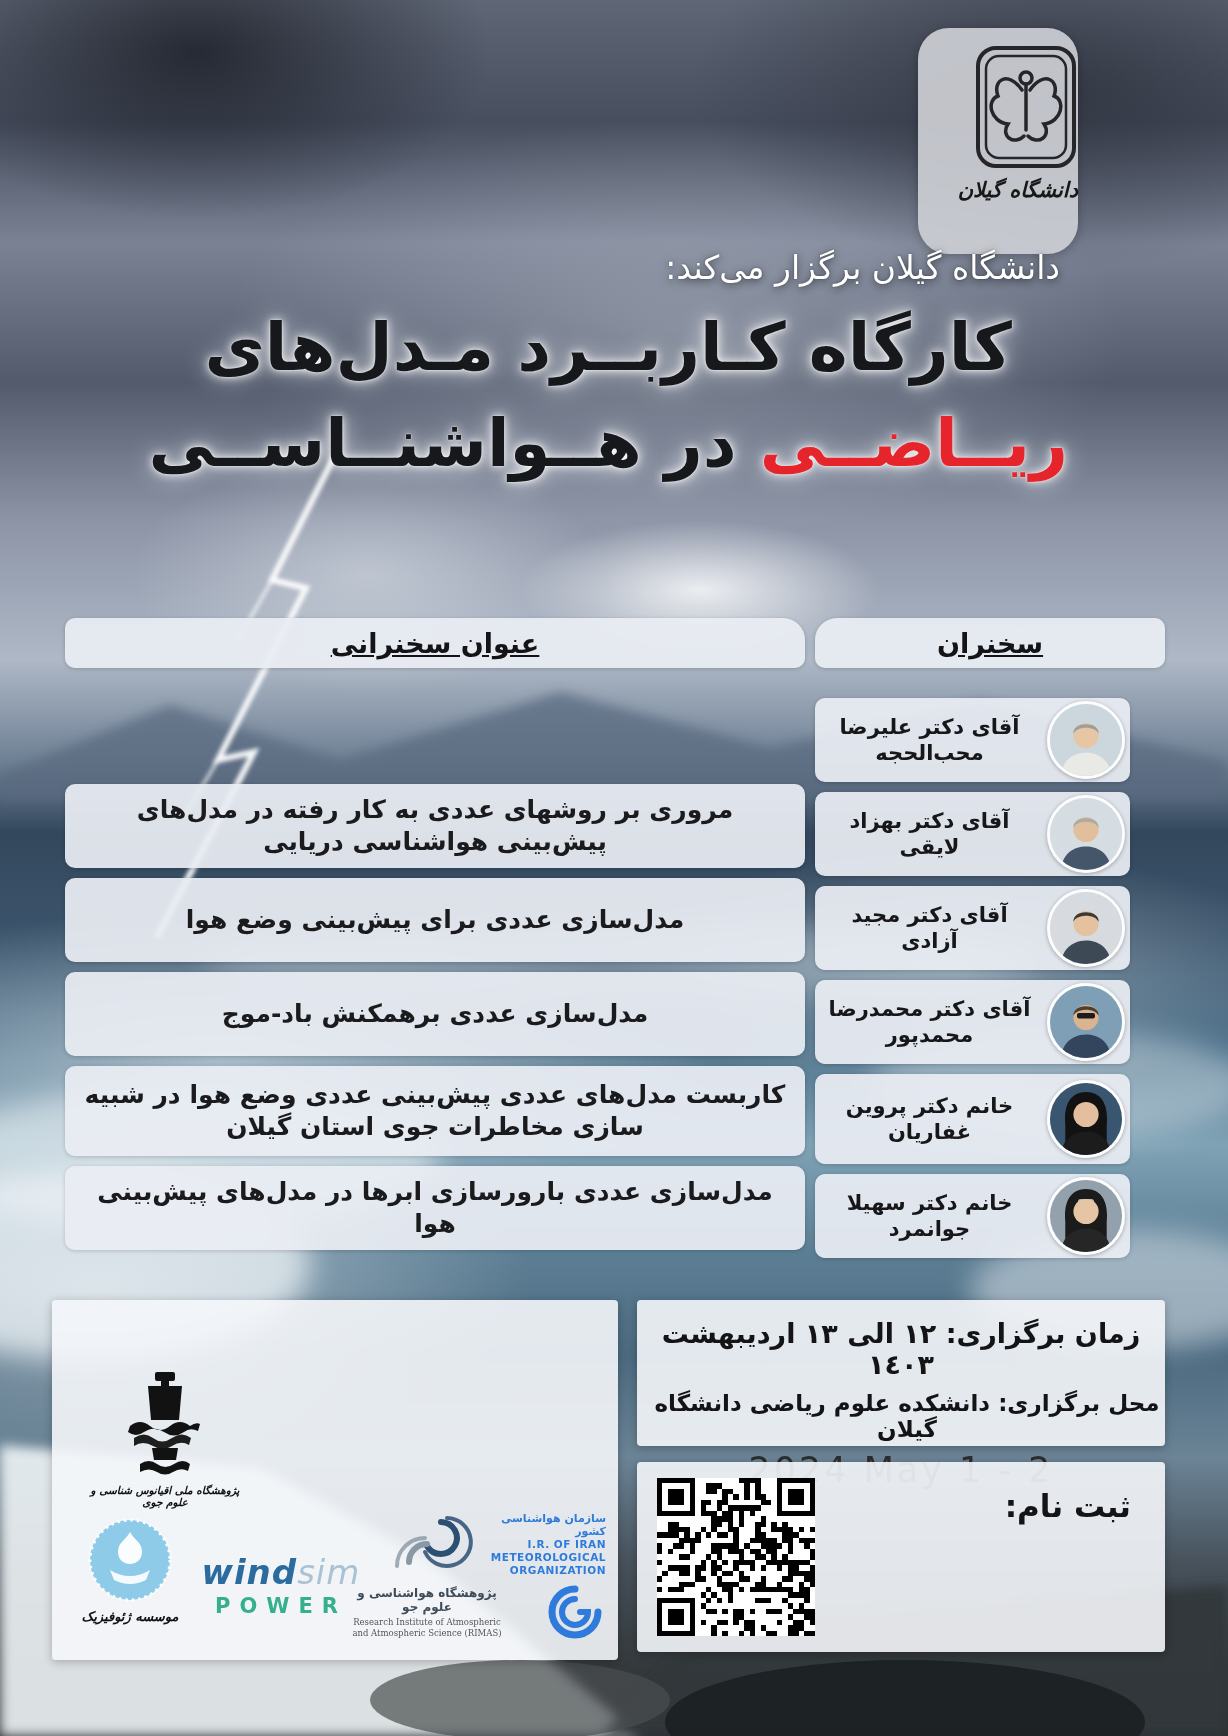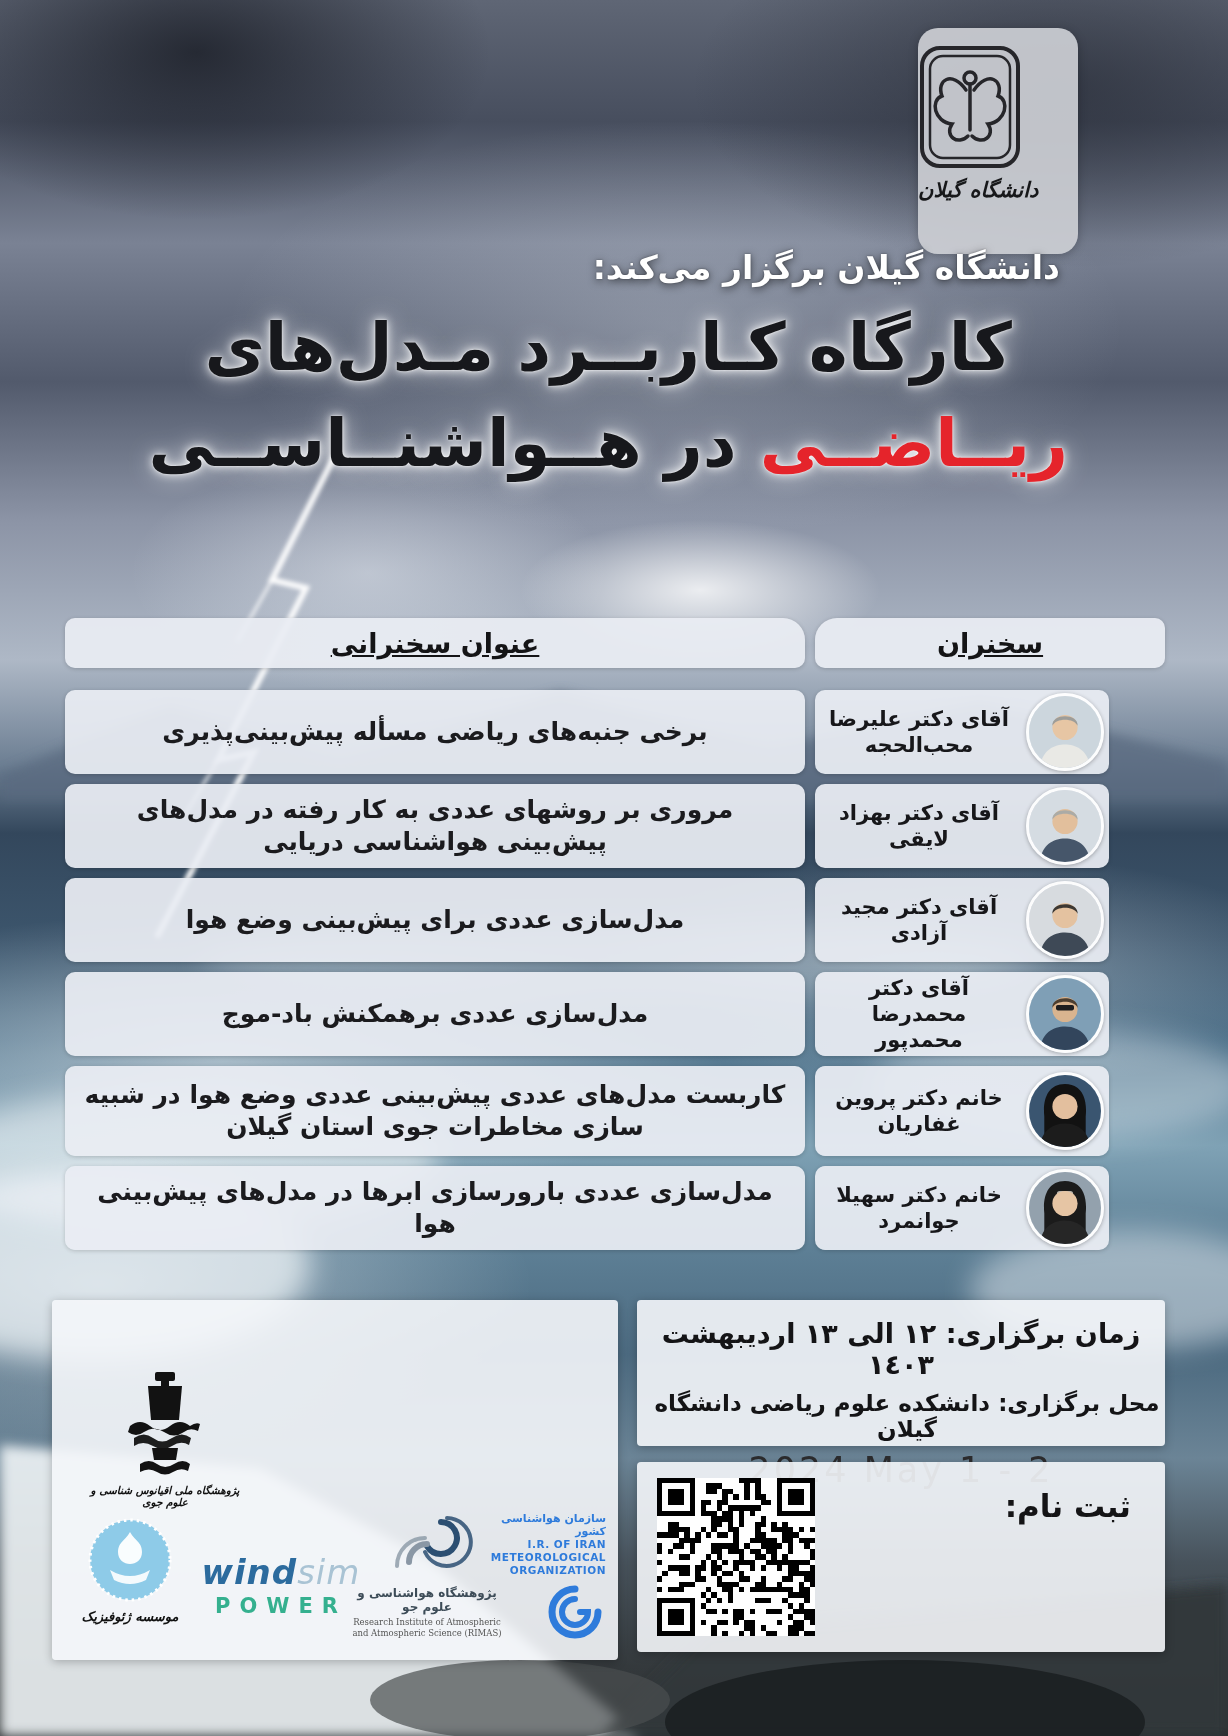--- a/index.html
+++ b/index.html
@@ -22,33 +22,33 @@
       linear-gradient(180deg,
         #5f6675 0%, #474e5e 7%, #7a8294 14%, #525a6c 22%, #8c94a6 30%,
         #aeb8c6 38%, #6d7f93 44%, #33475c 48%, #3c556c 54%, #4d7089 60%,
         #7fa2b5 66%, #5d7f95 72%, #4c6a80 78%, #6b8496 84%, #47525b 90%,
         #34393c 96%, #2b2f31 100%);
   }
   .scene{position:absolute;inset:0;pointer-events:none;}
   
   .uog-badge{
     position:absolute;left:918px;top:28px;width:160px;height:226px;
-    background:rgba(203,205,211,.93);border-radius:20px;
-    display:flex;flex-direction:column;align-items:flex-start;justify-content:flex-start;
+    background:rgba(203,205,211,.93);border-radius:31px;
+    display:flex;flex-direction:column;align-items:flex-end;justify-content:flex-start;
     box-shadow:0 2px 10px rgba(0,0,0,.25);
   }
   .uog-badge svg{margin-top:16px;}
   .uog-caption{
     direction:rtl;font-size:21px;font-weight:bold;font-style:italic;
     color:#17181a;margin-top:8px;letter-spacing:0;
   }
   
   .kicker{
     position:absolute;right:168px;top:248px;direction:rtl;
-    color:#ffffff;font-size:33px;font-weight:bold;
+    color:#ffffff;font-size:33px;font-weight:normal;
     text-shadow:0 2px 8px rgba(0,0,0,.6),0 0 2px rgba(0,0,0,.4);
   }
   .title{
     position:absolute;right:160px;top:300px;direction:rtl;text-align:center;
     font-weight:bold;line-height:96px;font-size:66px;color:#17181c;
     text-shadow:0 0 10px rgba(255,255,255,.95),0 0 24px rgba(255,255,255,.75),0 0 2px rgba(255,255,255,.9);
   }
   .title .red{color:#e5242b;}
   
   .cellbg{background:rgba(234,237,243,.93);border-radius:10px;box-shadow:0 1px 4px rgba(0,0,0,.18);}
@@ -60,21 +60,21 @@
   .hc-title{left:0;width:740px;border-radius:10px 22px 10px 10px;}
   .hc-speaker{left:750px;width:350px;border-radius:22px 10px 10px 10px;}
   .trow{position:absolute;left:65px;width:1100px;}
   .tcell{
     position:absolute;left:0;top:0;width:740px;height:100%;
     display:flex;align-items:center;justify-content:center;text-align:center;
     direction:rtl;font-weight:bold;font-size:25px;color:#1b1b1e;line-height:1.3;
     padding:0 14px;box-sizing:border-box;
   }
   .scell{
-    position:absolute;left:750px;top:0;width:294px;height:100%;
+    position:absolute;left:750px;top:8px;width:294px;height:100%;padding-left:21px;
   }
   .sname{
     position:absolute;right:96px;left:10px;top:0;bottom:0;
     display:flex;align-items:center;justify-content:center;text-align:center;
     direction:rtl;font-weight:bold;font-size:21px;color:#17171a;line-height:1.25;
   }
   .avatar{
     position:absolute;right:5px;top:50%;transform:translateY(-50%);
     width:78px;height:78px;border-radius:50%;overflow:hidden;
     border:3px solid rgba(255,255,255,.9);box-sizing:border-box;
@@ -196,21 +196,20 @@
     </div>
   </div>
 
   <div class="thead">
     <div class="hc hc-title cellbg">عنوان سخنرانی</div>
     <div class="hc hc-speaker cellbg">سخنران</div>
   </div>
 
   <div id="rows">
     <div class="trow" style="top: 690px; height: 84px;">
-      <div class="tcell cellbg">برخی جنبه‌های ریاضی مسأله پیش‌بینی‌پذیری</div>
       <div class="scell cellbg">
         <div class="sname">آقای دکتر علیرضا محب‌الحجه</div>
         <div class="avatar av-man-gray-hair">
           <svg viewBox="0 0 80 80">
             <rect class="abg" x="0" y="0" width="80" height="80"></rect>
             <path class="hijab" d="M40,10 C21,10 15,27 17,46 L17,68 C26,61 54,61 63,68 L63,46 C65,27 59,10 40,10 Z"></path>
             <rect class="fringe" x="31" y="21" width="18" height="6" rx="3"></rect>
             <circle class="skin" cx="40" cy="35" r="14"></circle>
             <path class="hair" d="M26,33 C25,19 55,19 54,33 C50,24 30,24 26,33 Z"></path>
             <rect class="glasses" x="30" y="30" width="20" height="6" rx="2" fill="#1d1d1f"></rect>

